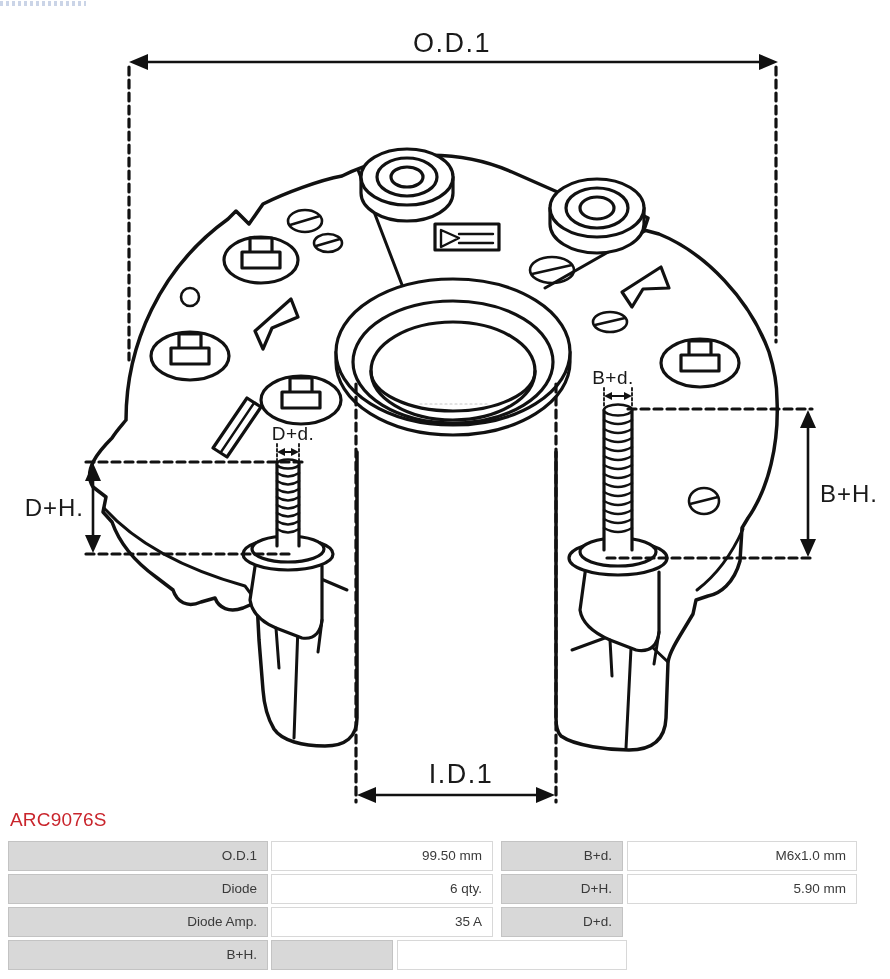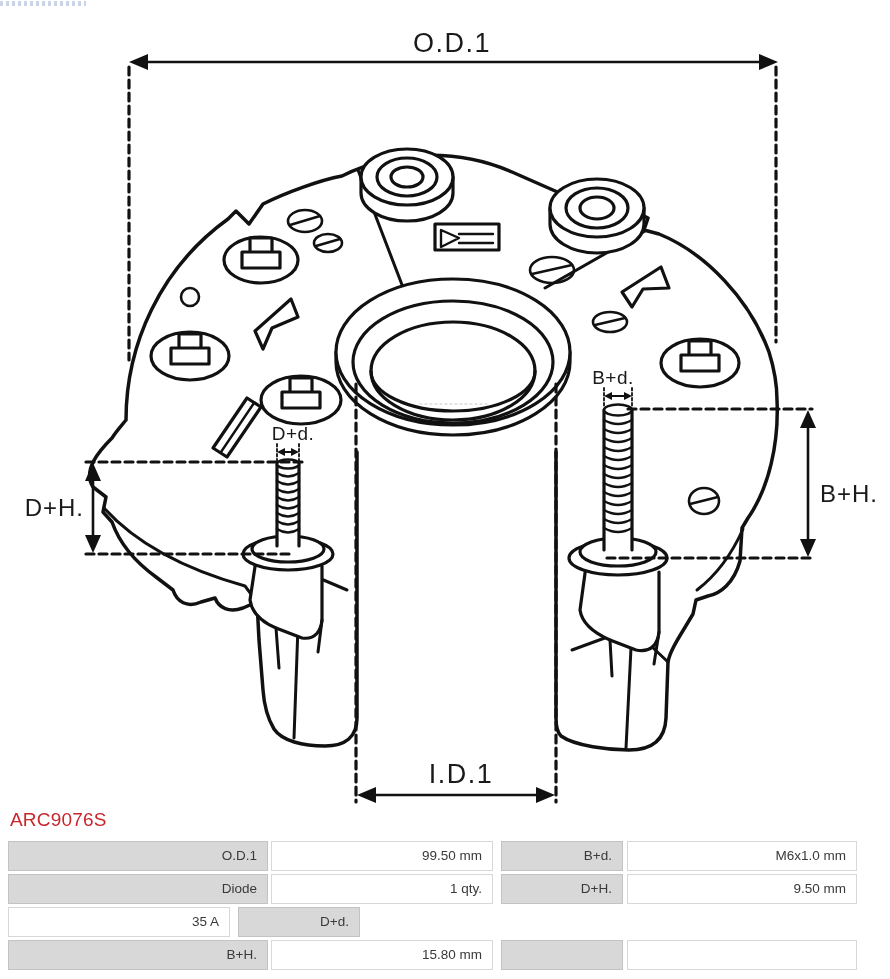--- a/index.html
+++ b/index.html
@@ -197,27 +197,27 @@
 
 <div class="spec-table">
   <div class="spec-row">
     <div class="cell lbl c1">O.D.1</div>
     <div class="cell val c2">99.50 mm</div>
     <div class="cell lbl c3">B+d.</div>
     <div class="cell val c4">M6x1.0 mm</div>
   </div>
   <div class="spec-row">
     <div class="cell lbl c1">Diode</div>
-    <div class="cell val c2">1 qty.</div>
+    <div class="cell val c2">6 qty.</div>
     <div class="cell lbl c3">D+H.</div>
-    <div class="cell val c4">9.50 mm</div>
-  </div>
-  <div class="spec-row">
+    <div class="cell val c4">5.90 mm</div>
+  </div>
+  <div class="spec-row">
+    <div class="cell lbl c1">Diode Amp.</div>
     <div class="cell val c2">35 A</div>
     <div class="cell lbl c3">D+d.</div>
   </div>
   <div class="spec-row">
     <div class="cell lbl c1">B+H.</div>
-    <div class="cell val c2">15.80 mm</div>
     <div class="cell lbl c3"></div>
     <div class="cell val c4"></div>
   </div>
 </div>
 
 </body></html>

